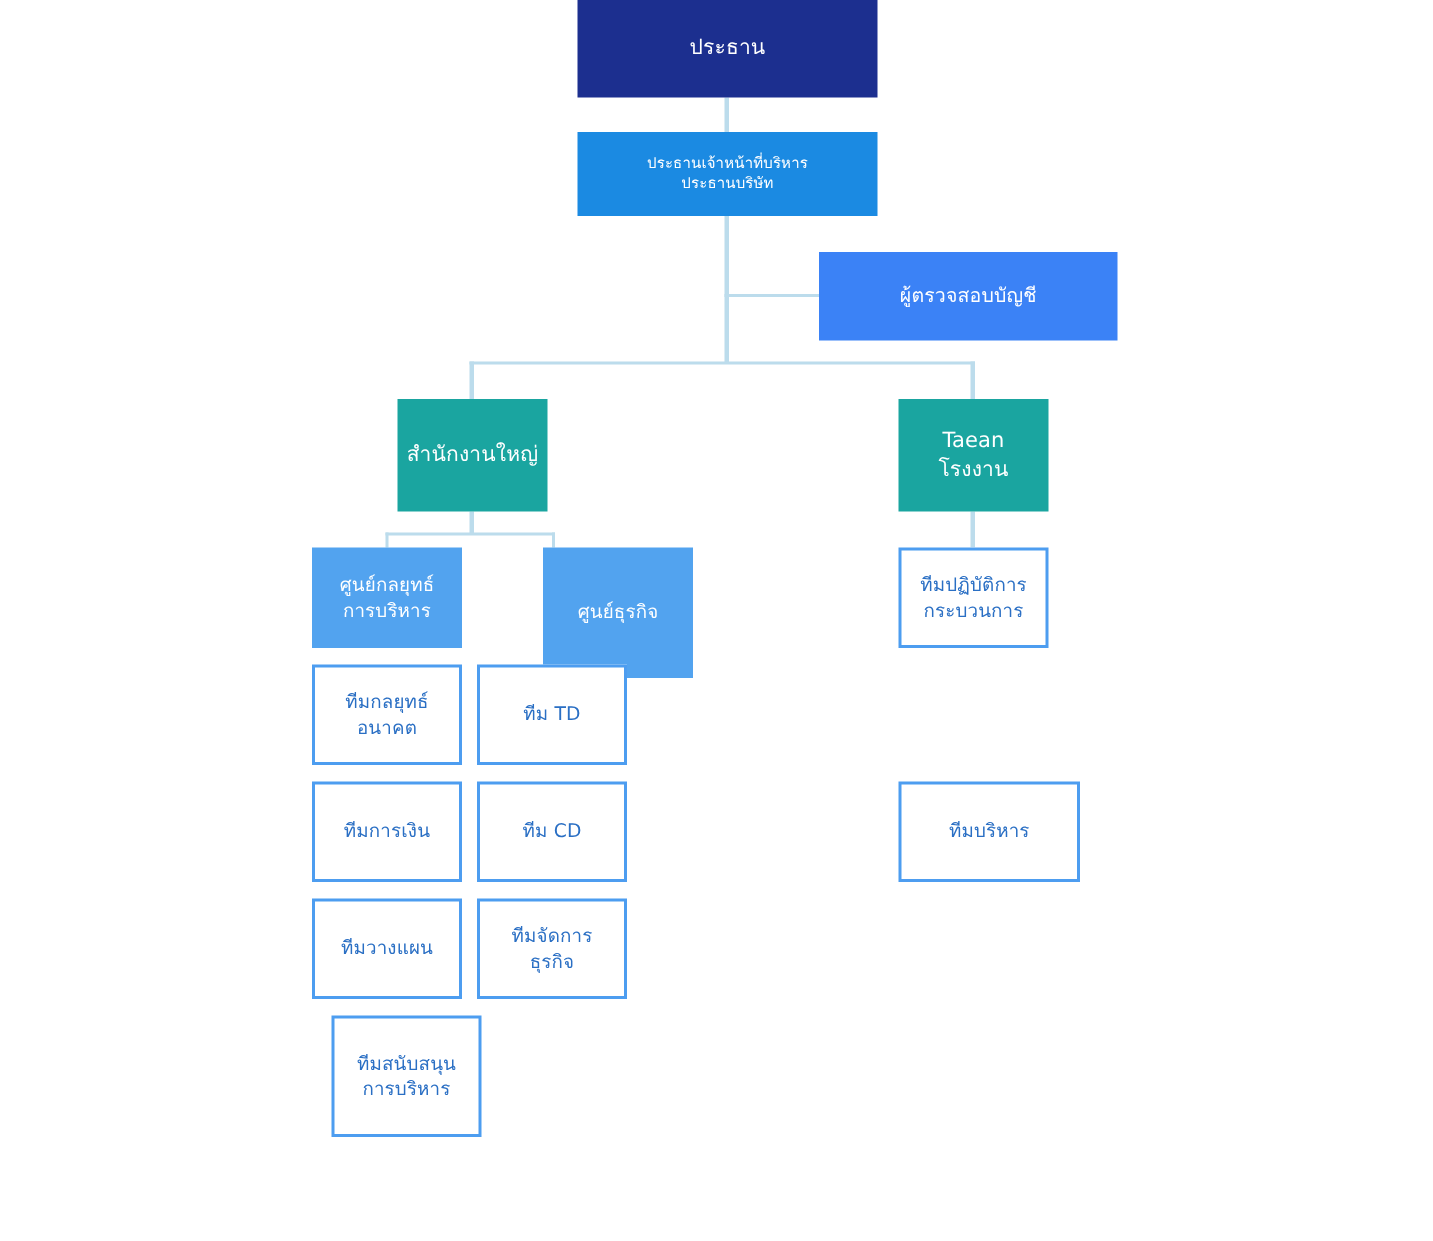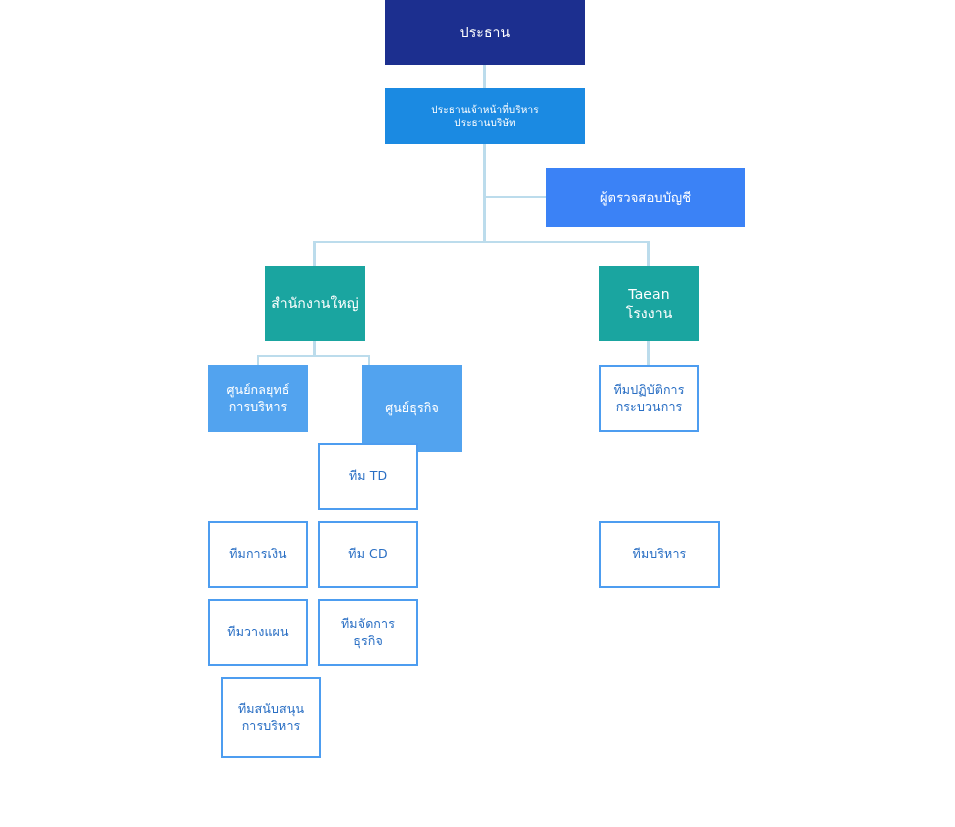--- a/index.html
+++ b/index.html
@@ -121,20 +121,24 @@
 
   <div class="node fill-lightblue" style="left:208px; top:365px; width:100px; height:67px;">
     <span class="node-label">ศูนย์กลยุทธ์
 การบริหาร</span>
   </div>
 
   <div class="node fill-lightblue" style="left:318px; top:365px; width:100px; height:87px;margin-left:44px;">
     <span class="node-label">ศูนย์ธุรกิจ</span>
   </div>
 
+  <div class="node outline-blue" style="left:208px; top:443px; width:100px; height:67px;">
+    <span class="node-label">ทีมกลยุทธ์
+อนาคต</span>
+  </div>
   <div class="node outline-blue" style="left:208px; top:521px; width:100px; height:67px;justify-content:center;">
     <span class="node-label">ทีมการเงิน</span>
   </div>
   <div class="node outline-blue" style="left:208px; top:599px; width:100px; height:67px;">
     <span class="node-label">ทีมวางแผน</span>
   </div>
   <div class="node outline-blue" style="left:221px; top:677px; width:100px; height:81px;">
     <span class="node-label">ทีมสนับสนุน
 การบริหาร</span>
   </div>

